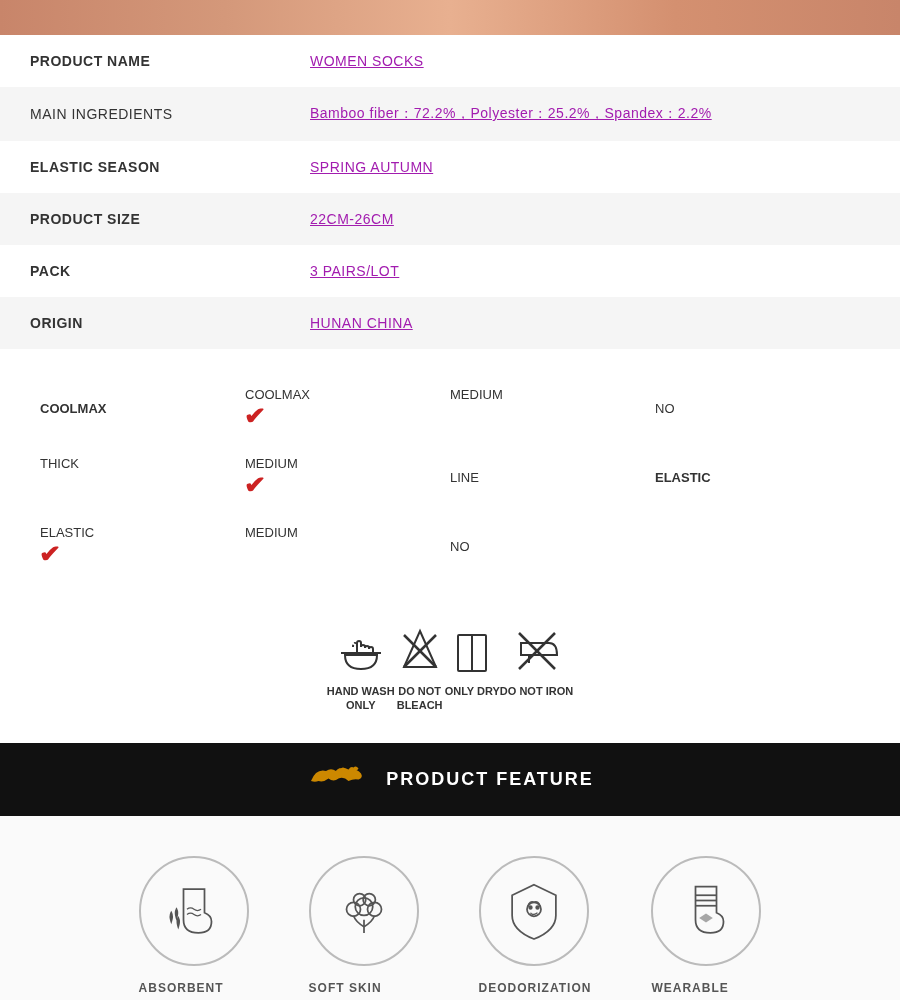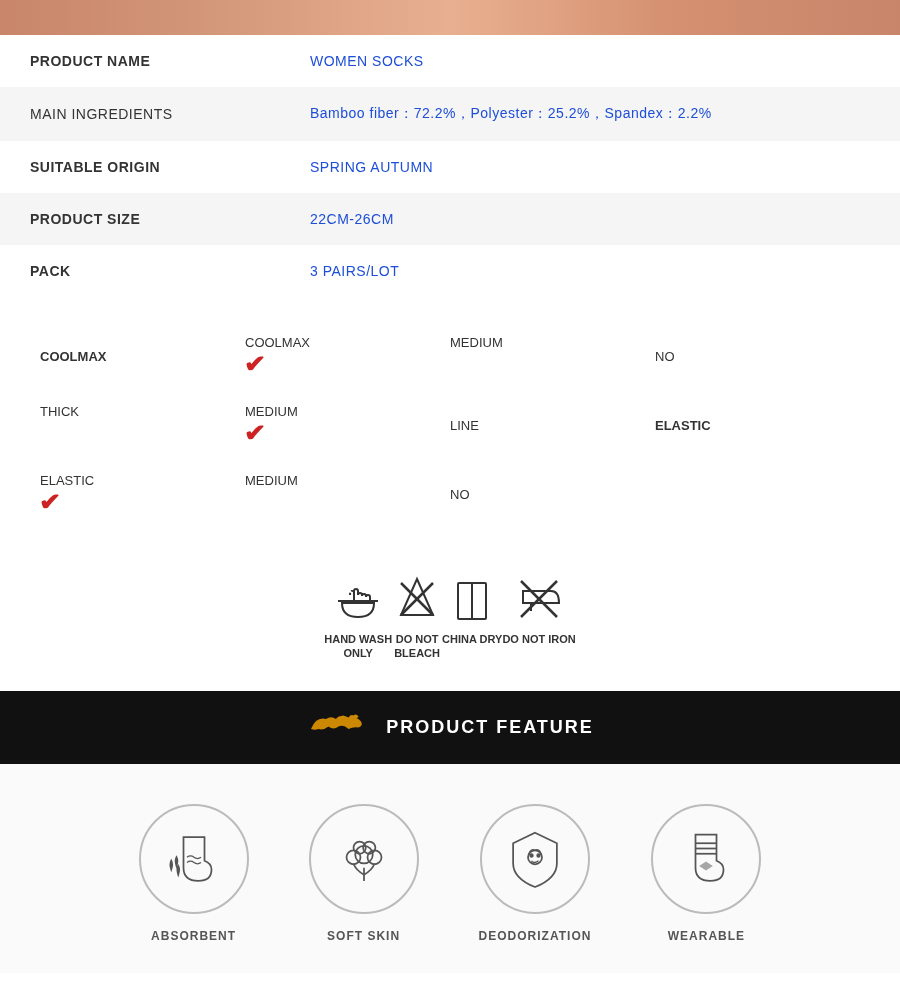--- a/index.html
+++ b/index.html
@@ -34,21 +34,22 @@
       padding: 18px 30px;
       font-size: 14px;
       letter-spacing: 0.5px;
     }
     .specs-table td:first-child {
       font-weight: bold;
       color: #333;
       width: 280px;
     }
     .specs-table td:last-child {
-      color: #1d4ed8;
+      color: #a21caf;
+      text-decoration: underline;
     }
 
     
     .rating-section {
       padding: 30px 40px 20px 40px;
       display: grid;
       grid-template-columns: 1fr 1fr 1fr 1fr;
       gap: 10px 0;
     }
     .rating-label {
@@ -129,21 +130,21 @@
     .features-section {
       display: flex;
       justify-content: center;
       gap: 60px;
       padding: 40px 20px 30px;
       background: #fafafa;
     }
     .feature-item {
       display: flex;
       flex-direction: column;
-      align-items: center;
+      align-items: flex-start;
       gap: 15px;
     }
     .feature-circle {
       width: 110px;
       height: 110px;
       border-radius: 50%;
       border: 2px solid #bbb;
       display: flex;
       align-items: center;
       justify-content: center;
@@ -167,30 +168,34 @@
   <tbody id="specs-body">
       <tr>
     <td style="font-weight:bold;">PRODUCT NAME</td>
     <td>WOMEN  SOCKS</td>
   </tr>
       <tr>
     <td style="font-weight:normal;">MAIN INGREDIENTS</td>
     <td>Bamboo fiber：72.2%，Polyester：25.2%，Spandex：2.2%</td>
   </tr>
       <tr>
-    <td style="font-weight:bold;">SUITABLE ORIGIN</td>
+    <td style="font-weight:bold;">ELASTIC SEASON</td>
     <td>SPRING  AUTUMN</td>
   </tr>
       <tr>
     <td style="font-weight:bold;">PRODUCT SIZE</td>
     <td>22CM-26CM</td>
   </tr>
       <tr>
     <td style="font-weight:bold;">PACK</td>
     <td>3 PAIRS/LOT</td>
+  </tr>
+      <tr>
+    <td style="font-weight:bold;">ORIGIN</td>
+    <td>HUNAN CHINA</td>
   </tr>
     </tbody>
 </table>
 
 <div class="rating-section" id="ratings-grid">
     <div class="rating-label">COOLMAX</div>
     <div class="rating-value" style="flex-direction: column; align-items: flex-start;">
       <span>COOLMAX</span>
       <span class="checkmark">✔</span>
     </div>
@@ -242,21 +247,21 @@
     </div>
     <div class="care-label">DO NOT<br>BLEACH</div>
   </div>
     <div class="care-item">
     <div class="care-icon">
       <svg width="48" height="48" viewBox="0 0 48 48" fill="none" stroke="#333" stroke-width="2">
         <rect x="10" y="8" width="28" height="36" rx="1"></rect>
         <line x1="24" y1="8" x2="24" y2="44"></line>
       </svg>
     </div>
-    <div class="care-label">CHINA DRY</div>
+    <div class="care-label">ONLY DRY</div>
   </div>
     <div class="care-item">
     <div class="care-icon">
       <svg width="48" height="48" viewBox="0 0 48 48" fill="none" stroke="#333" stroke-width="2">
 
         <path d="M8,16 L36,16 Q44,16 44,28 L8,28 Z"></path>
         <line x1="16" y1="28" x2="16" y2="36"></line>
 
         <line x1="6" y1="6" x2="42" y2="42" stroke="#333" stroke-width="2.5"></line>
         <line x1="42" y1="6" x2="6" y2="42" stroke="#333" stroke-width="2.5"></line>

